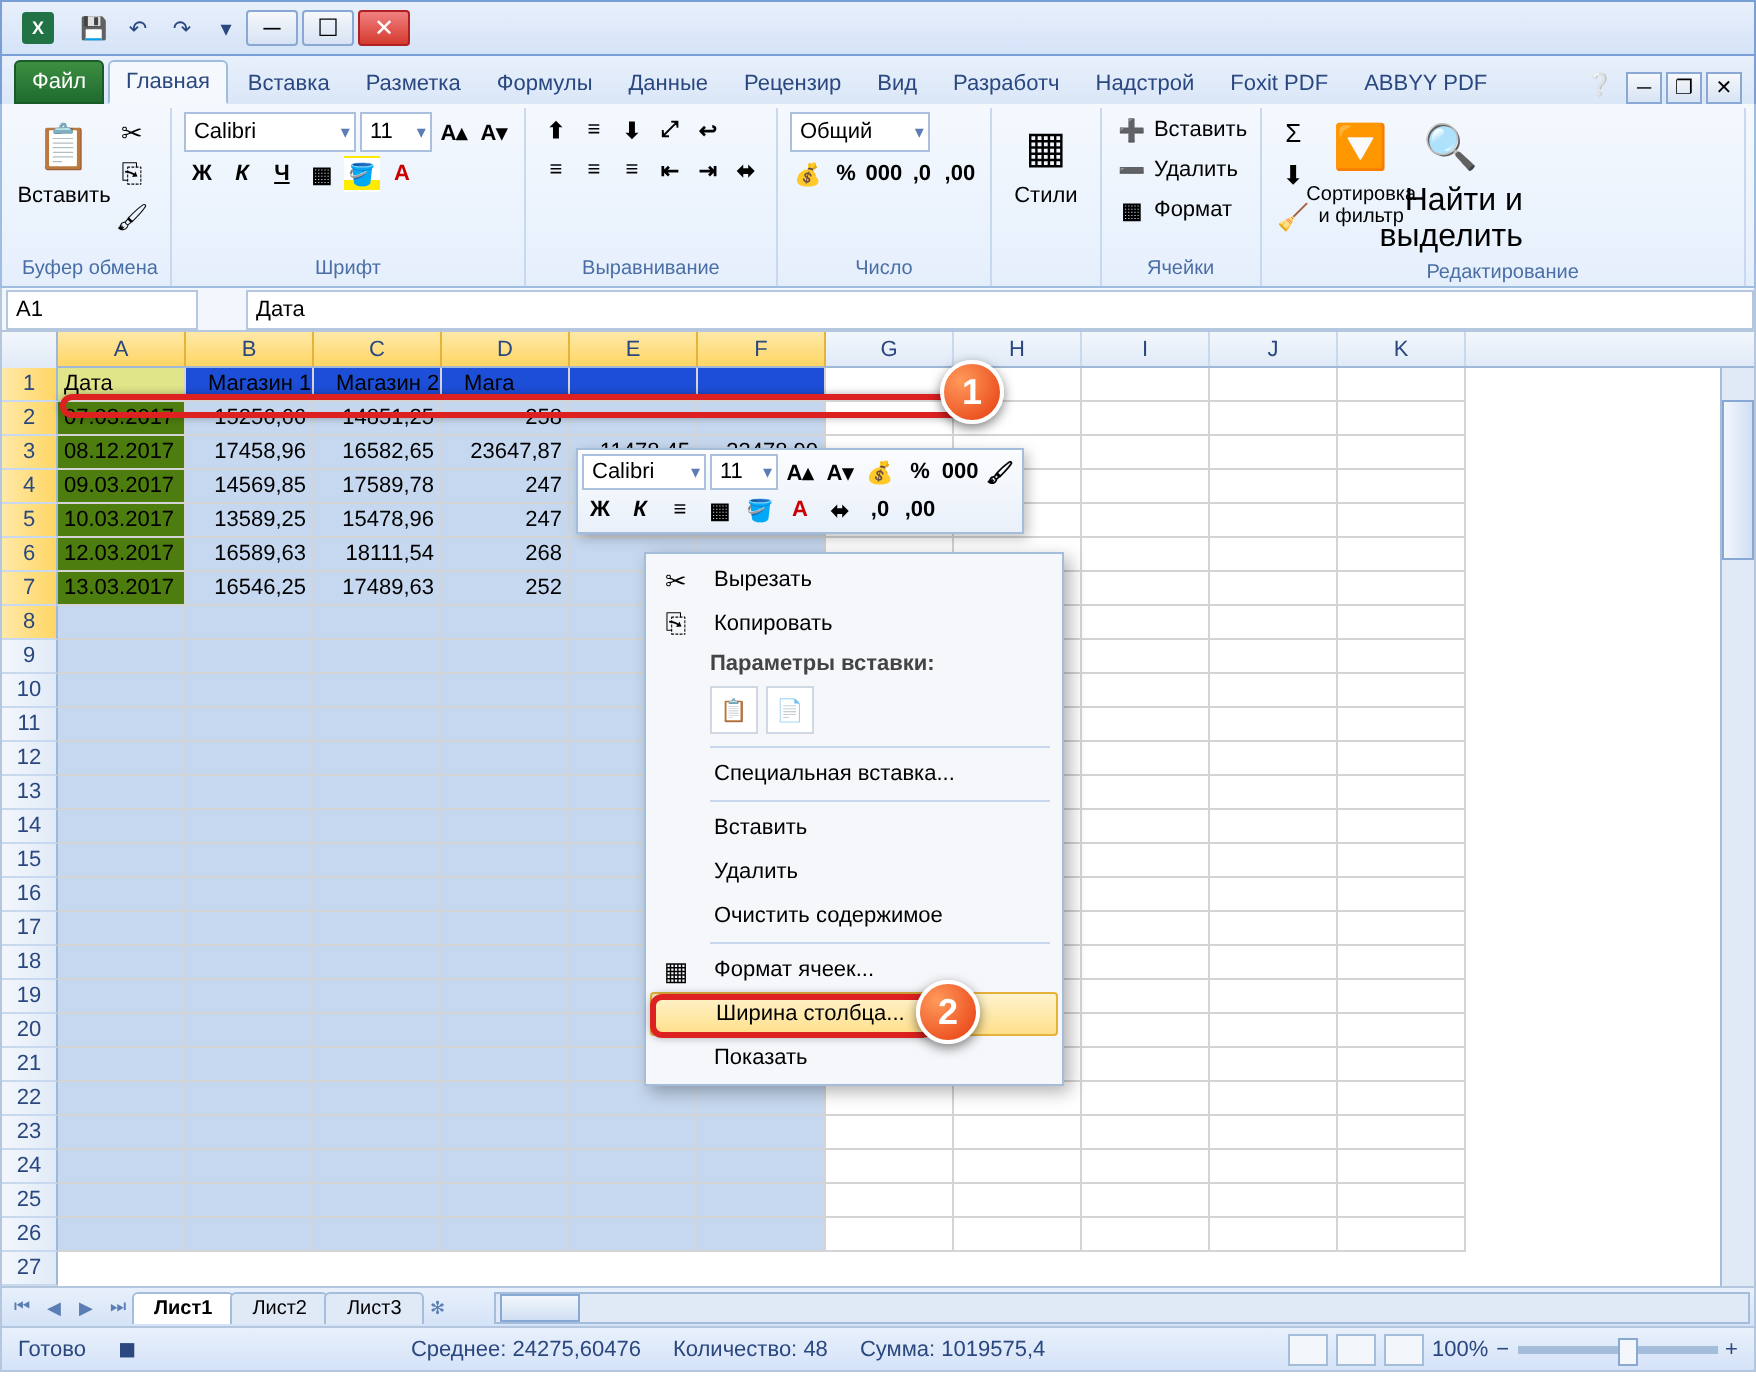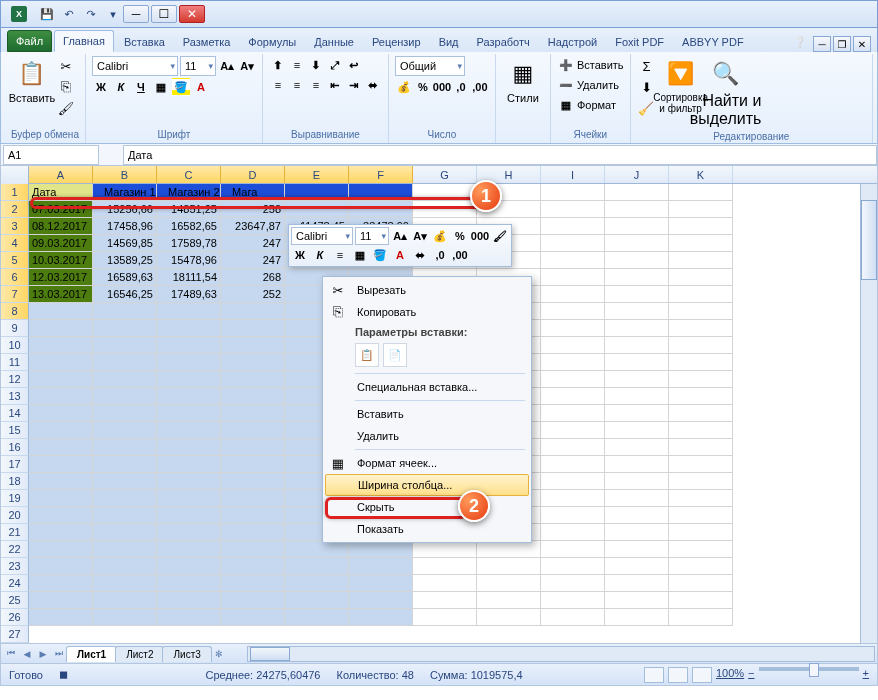--- a/index.html
+++ b/index.html
@@ -72,21 +72,21 @@
 .navbtn { width:16px; height:16px; display:flex; align-items:center; justify-content:center; color:#5a7db3; font-size:9px; }
 .stab { padding: 2px 10px; background:#e0eaf7; border:1px solid #a3bddb; border-bottom:none; border-top-left-radius:3px; border-top-right-radius:3px; margin: 0 -1px; font-size:10px; }
 .stab.active { background:#fff; font-weight:bold; }
 .hscroll { flex:1; margin-left: 20px; height:16px; background:#e0eaf7; border:1px solid #a3bddb; display:flex; }
 .hscroll .thumb { width: 40px; background: linear-gradient(#f3f7fc,#d0dff3); border:1px solid #8aa8d4; margin-left: 2px; }
 .vscroll { position:absolute; right:0; top:18px; bottom:0; width:17px; background:#e0eaf7; border-left:1px solid #a3bddb;}
 .vscroll .thumb { height:80px; background: linear-gradient(90deg,#f3f7fc,#d0dff3); border:1px solid #8aa8d4; margin-top:16px;}
 
 
 .statusbar { height: 22px; background: linear-gradient(#e8f0fb,#d5e3f8); display:flex; align-items:center; border:1px solid #b5c7de; border-top:none; padding: 0 8px; gap:16px; color:#2a477f; font-size:11px;}
-.statusbar .right { margin-left:auto; display:flex; align-items:flex-start; gap:4px;text-decoration:underline; }
+.statusbar .right { margin-left:auto; display:flex; align-items:center; gap:4px; }
 .viewbtn { width:20px; height:16px; border:1px solid #a3bddb; background:#f3f7fc; }
 .zoomslider { width:100px; height:4px; background:#a3bddb; position:relative; }
 .zoomslider::before{content:''; position:absolute; left:50%; top:-4px; width:8px; height:12px; background:#f3f7fc; border:1px solid #8aa8d4;}
 
 
 .callout-strip { position:absolute; left:30px; top:197px; width:452px; height:12px; border:3px solid #dd2020; border-radius:6px; pointer-events:none; box-shadow: 0 0 4px rgba(0,0,0,.3);}
 .callout-item { position:absolute; border:3px solid #dd2020; border-radius:6px; pointer-events:none; box-shadow: 0 0 4px rgba(0,0,0,.3);}
 .badge { width:32px; height:32px; border-radius:50%; background: radial-gradient(circle at 30% 30%, #ff9a5a, #e63a10); border:2px solid #fff; box-shadow: 0 2px 6px rgba(0,0,0,.5); color:#fff; display:flex; align-items:center; justify-content:center; font-size:18px; font-weight:bold; position:absolute; }
 
 
@@ -737,35 +737,35 @@
     </div>
   <div class="ctxsep"></div>
   <div class="ctxitem">
       <div class="ci-icon"></div>
       <div class="ci-label">Вставить</div>
     </div>
   <div class="ctxitem">
       <div class="ci-icon"></div>
       <div class="ci-label">Удалить</div>
     </div>
+  <div class="ctxitem">
+      <div class="ci-icon"></div>
+      <div class="ci-label">Очистить содержимое</div>
+    </div>
   <div class="ctxsep"></div>
   <div class="ctxitem">
       <div class="ci-icon">▦</div>
       <div class="ci-label">Формат ячеек...</div>
     </div>
   <div class="ctxitem hl">
       <div class="ci-icon"></div>
       <div class="ci-label">Ширина столбца...</div>
     </div>
   <div class="ctxitem">
       <div class="ci-icon"></div>
-      <div class="ci-label">Скрыть</div>
-    </div>
-  <div class="ctxitem">
-      <div class="ci-icon"></div>
       <div class="ci-label">Показать</div>
     </div>
 </div>
 
 <div class="callout-strip"></div>
 <div class="badge" style="left:470px; top:180px;">1</div>
 <div class="callout-item" style="left:325px; top:497px; width:142px; height:22px;"></div>
 <div class="badge" style="left:458px; top:490px;">2</div>
 
 </body></html>

